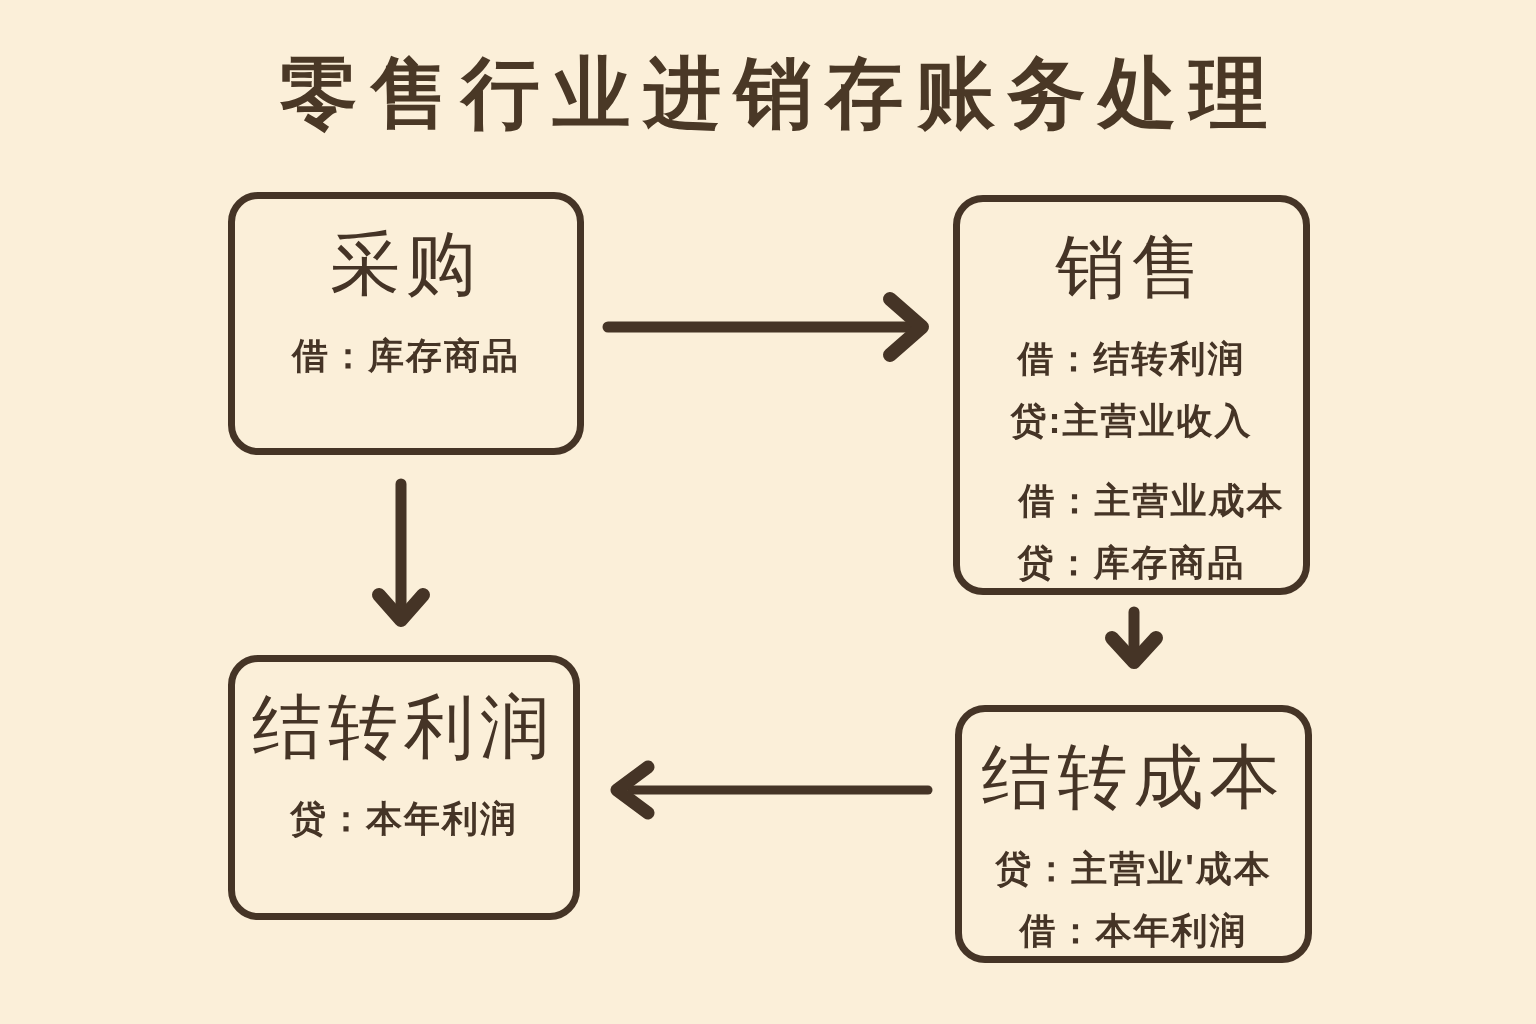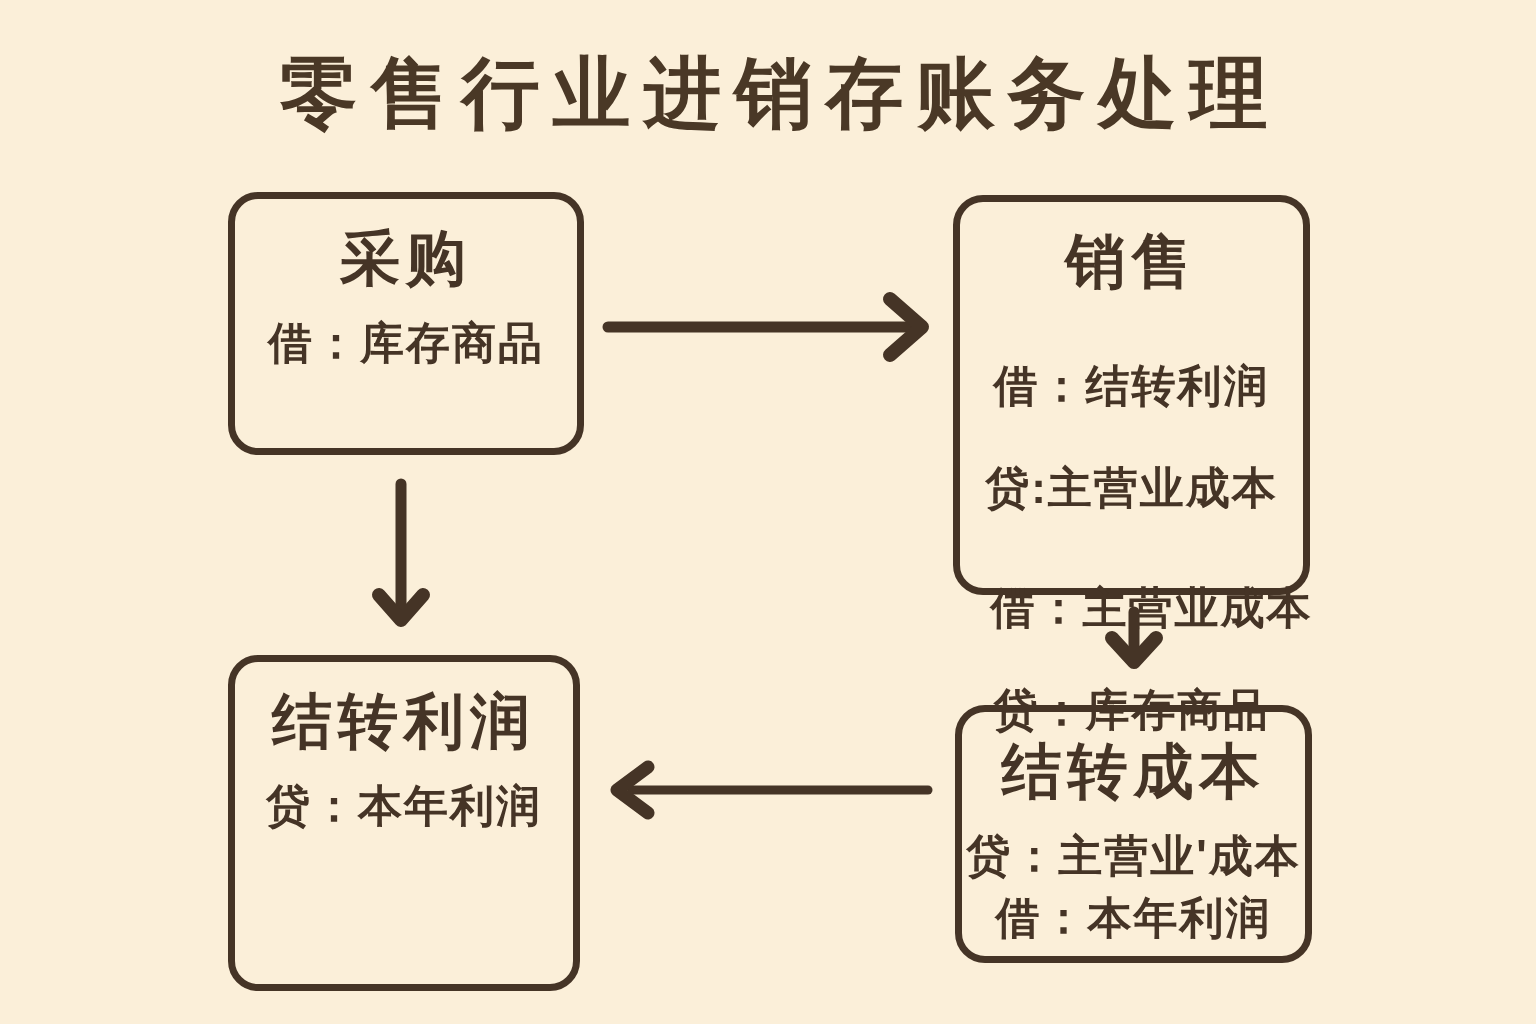--- a/index.html
+++ b/index.html
@@ -31,40 +31,40 @@
     border:7px solid #453426;
     border-radius:30px;
     display:flex;
     flex-direction:column;
     align-items:center;
     padding-top:22px;
     background:transparent;
   }
   .box h2{
     margin:0 0 16px 0;
-    font-size:60px;
-    font-weight:700;
+    font-size:70px;
+    font-weight:400;
     letter-spacing:6px;
     line-height:1.25;
     white-space:nowrap;
   }
   .box p{
     margin:0;
-    font-size:44px;
+    font-size:36px;
     font-weight:700;
     letter-spacing:2px;
     line-height:62px;
     white-space:nowrap;
     text-align:center;
   }
   .box p.group-gap{margin-top:18px;margin-left:40px;}
 
   .box-purchase{left:228px;top:192px;width:356px;height:263px;}
-  .box-sales{left:953px;top:195px;width:357px;height:400px;gap:40px;}
-  .box-carry-profit{left:228px;top:655px;width:352px;height:336px;}
+  .box-sales{left:953px;top:195px;width:357px;height:400px;}
+  .box-carry-profit{left:228px;top:655px;width:352px;height:265px;}
   .box-carry-cost{left:955px;top:685px;width:357px;height:258px;margin-top:20px;}
 
   .arrows{
     position:absolute;left:0;top:0;width:1536px;height:1024px;
     pointer-events:none;
   }
 </style>
 </head>
 <body>
 
@@ -73,21 +73,21 @@
   <h1 class="page-title">零售行业进销存账务处理</h1>
 
   <section class="box box-purchase">
     <h2>采购</h2>
     <p>借：库存商品</p>
   </section>
 
   <section class="box box-sales">
     <h2>销售</h2>
     <p>借：结转利润</p>
-    <p>贷:主营业成本</p>
+    <p>贷:主营业收入</p>
     <p class="group-gap">借：主营业成本</p>
     <p>贷：库存商品</p>
   </section>
 
   <section class="box box-carry-profit">
     <h2>结转利润</h2>
     <p>贷：本年利润</p>
   </section>
 
   <section class="box box-carry-cost">

